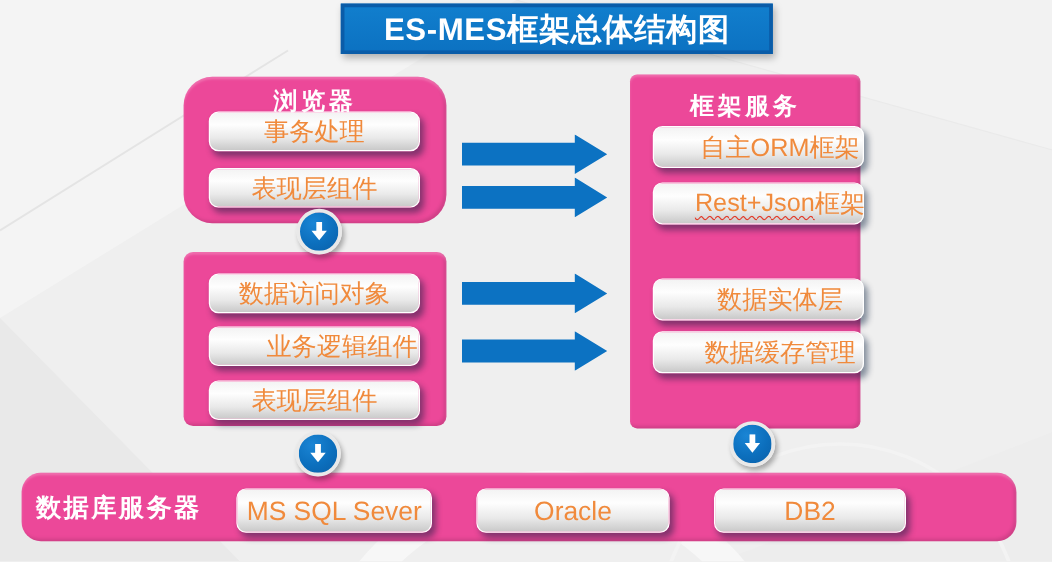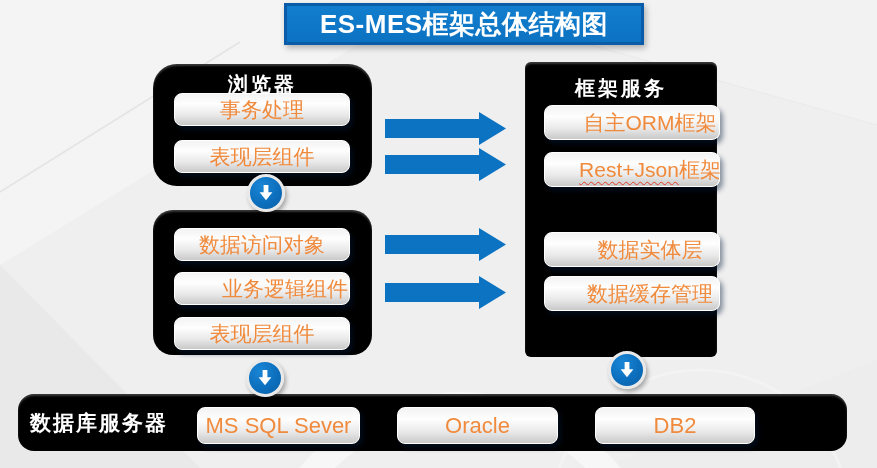--- a/index.html
+++ b/index.html
@@ -18,30 +18,30 @@
     border:3px solid #0a5ca8;
     box-sizing:border-box;
     display:flex;align-items:center;justify-content:center;
     box-shadow:2px 3px 6px rgba(0,0,0,0.28);
     margin-left:16px;
   }
   .title-box span{color:#ffffff;font-size:26px;font-weight:bold;letter-spacing:0.5px;}
 
   
   .panel{
-    position:absolute;background:#000000;z-index:1;
+    position:absolute;background:#ec4899;z-index:1;
     box-shadow:inset 0 2px 2px rgba(255,255,255,0.22), inset -2px -2px 3px rgba(0,0,0,0.12);
   }
   .panel-header{
     position:absolute;left:0;right:0;text-align:center;color:#ffffff;
     font-family:"Liberation Serif","DejaVu Serif",serif;font-weight:bold;
     font-size:20px;letter-spacing:3px;
   }
   .p-browser{left:153px;top:64px;width:219px;height:122px;border-radius:24px;}
-  .p-logic{left:153px;top:210px;width:219px;height:145px;border-radius:20px;}
+  .p-logic{left:153px;top:210px;width:219px;height:145px;border-radius:8px;}
   .p-framework{left:525px;top:62px;width:192px;height:295px;border-radius:6px;}
   .p-database{left:18px;top:394px;width:829px;height:57px;border-radius:16px;}
 
   
   .chip{
     position:absolute;height:33px;border-radius:8px;box-sizing:border-box;
     background:linear-gradient(180deg,#f3f3f3 0%,#fefefe 32%,#e9e9e9 68%,#c9c9c9 100%);
     border:1px solid #ffffff;
     box-shadow:3px 4px 5px rgba(0,25,55,0.45);
     display:flex;align-items:center;justify-content:center;

